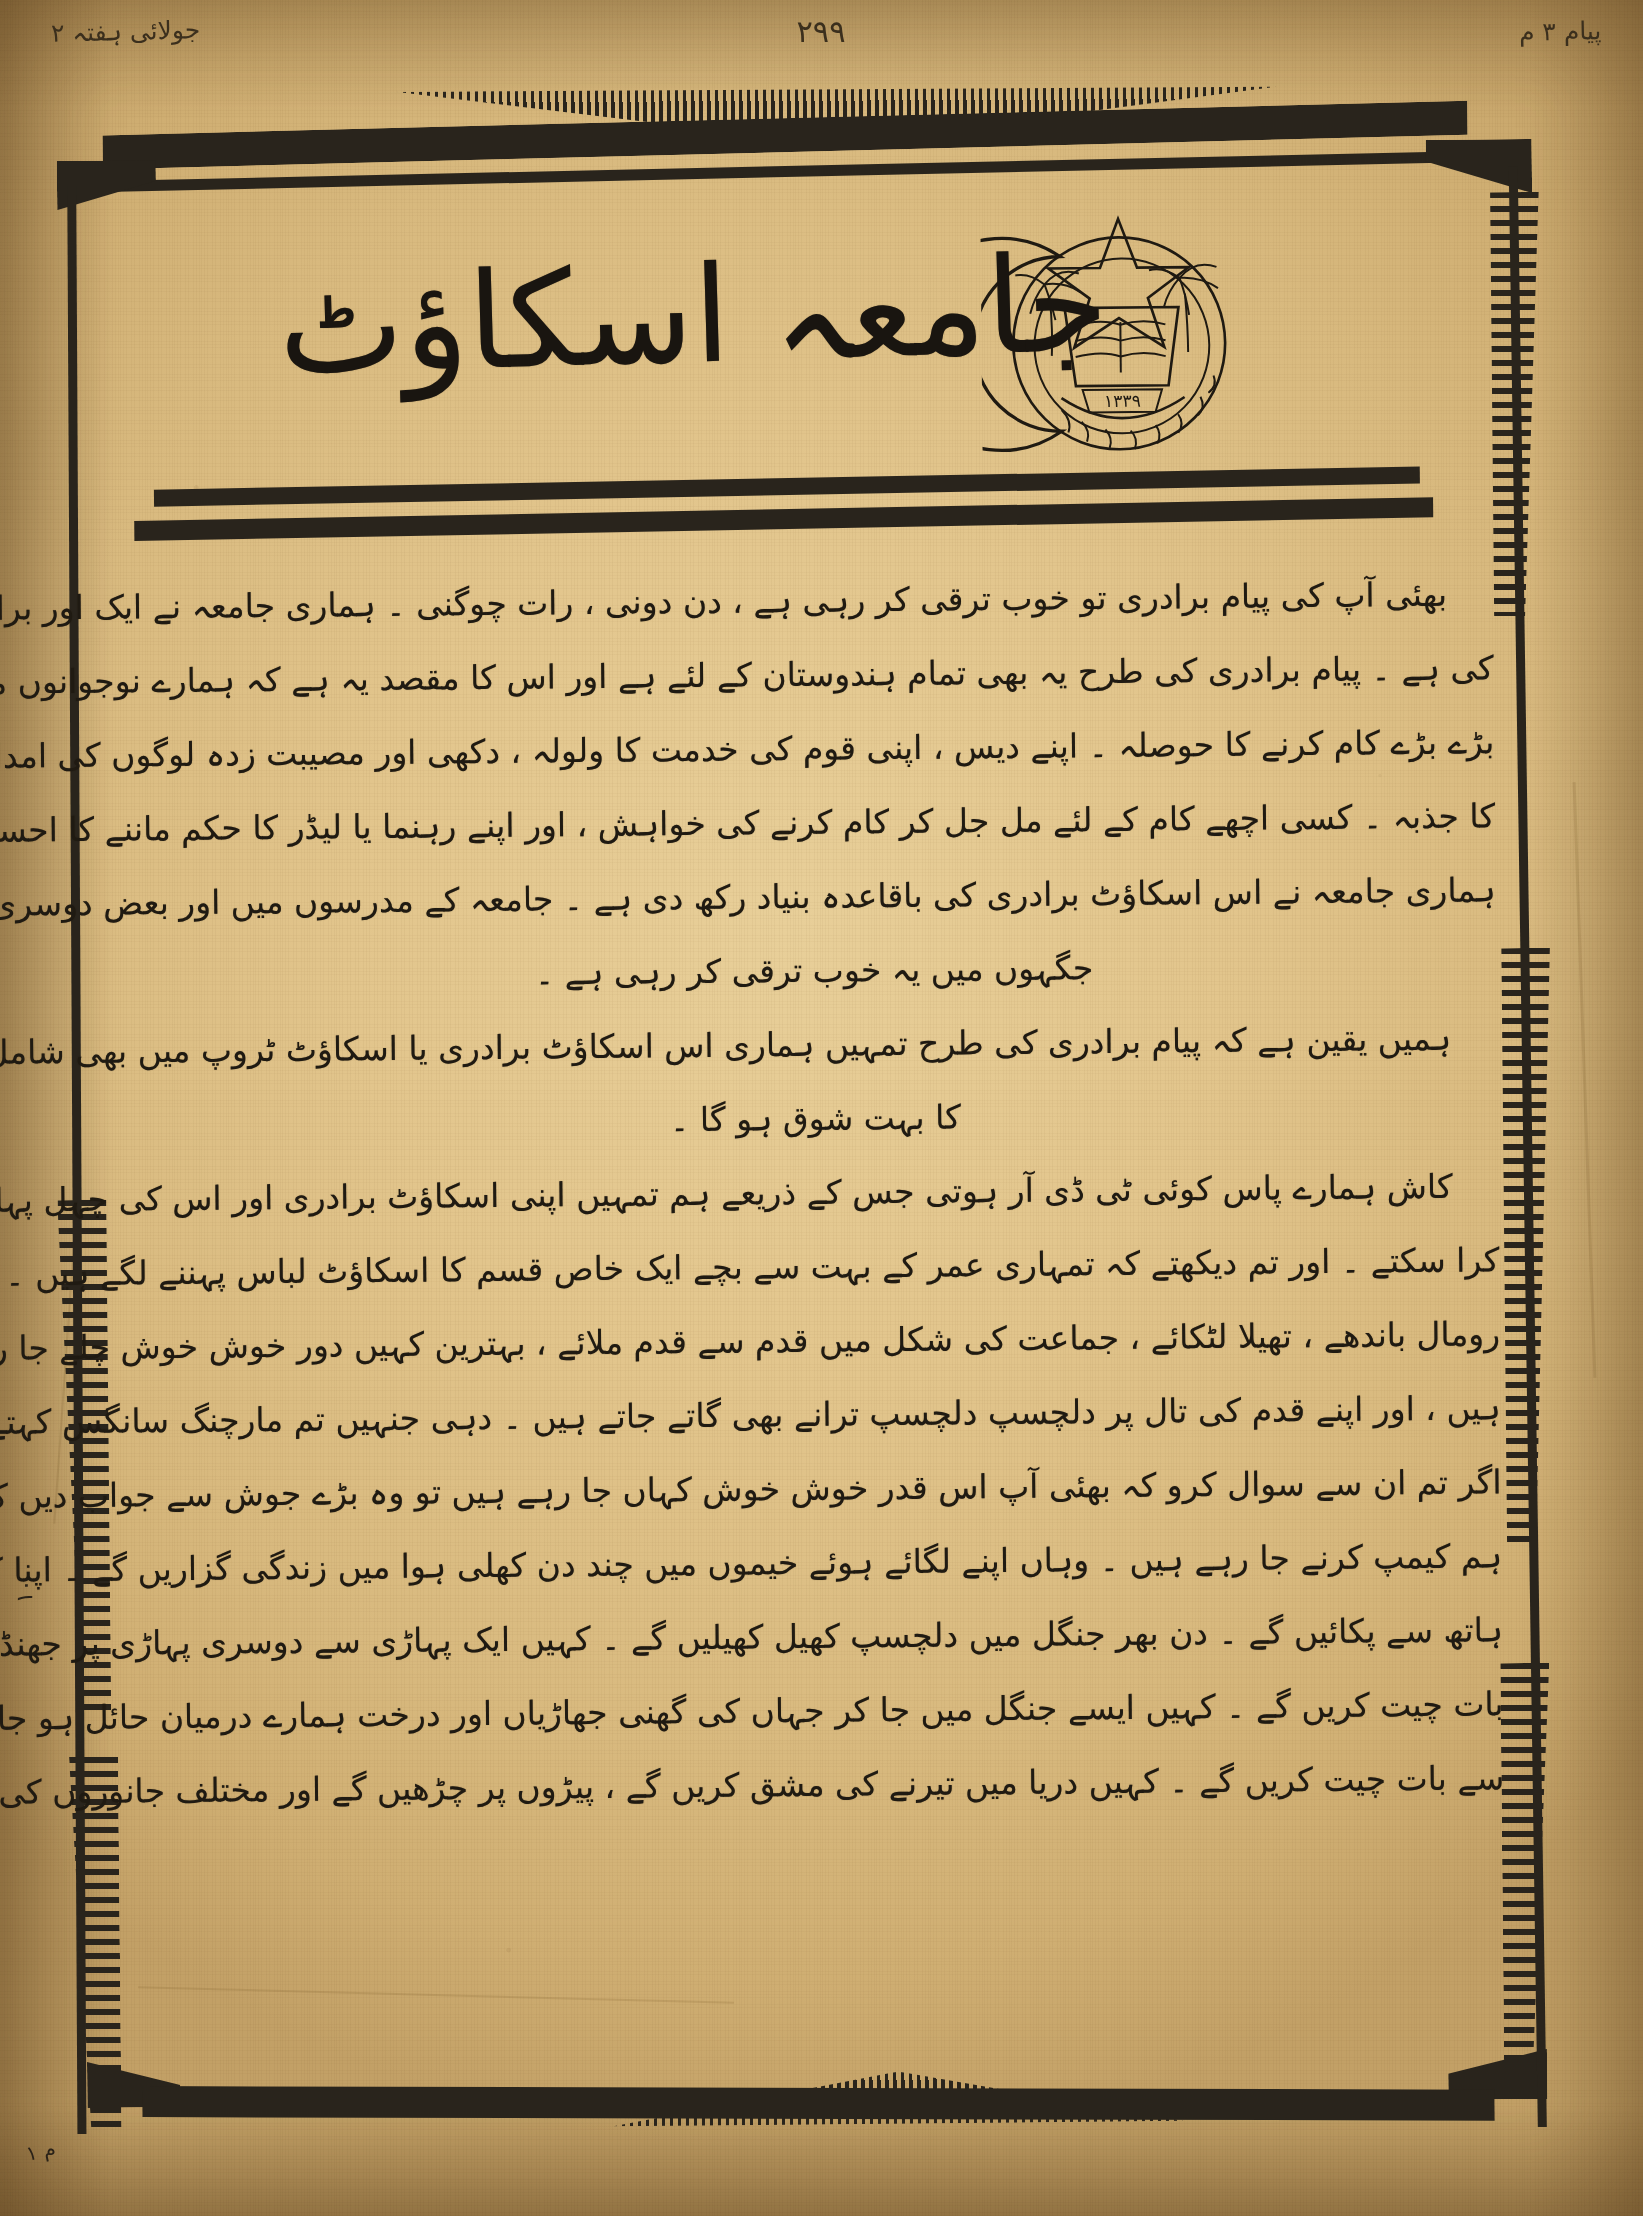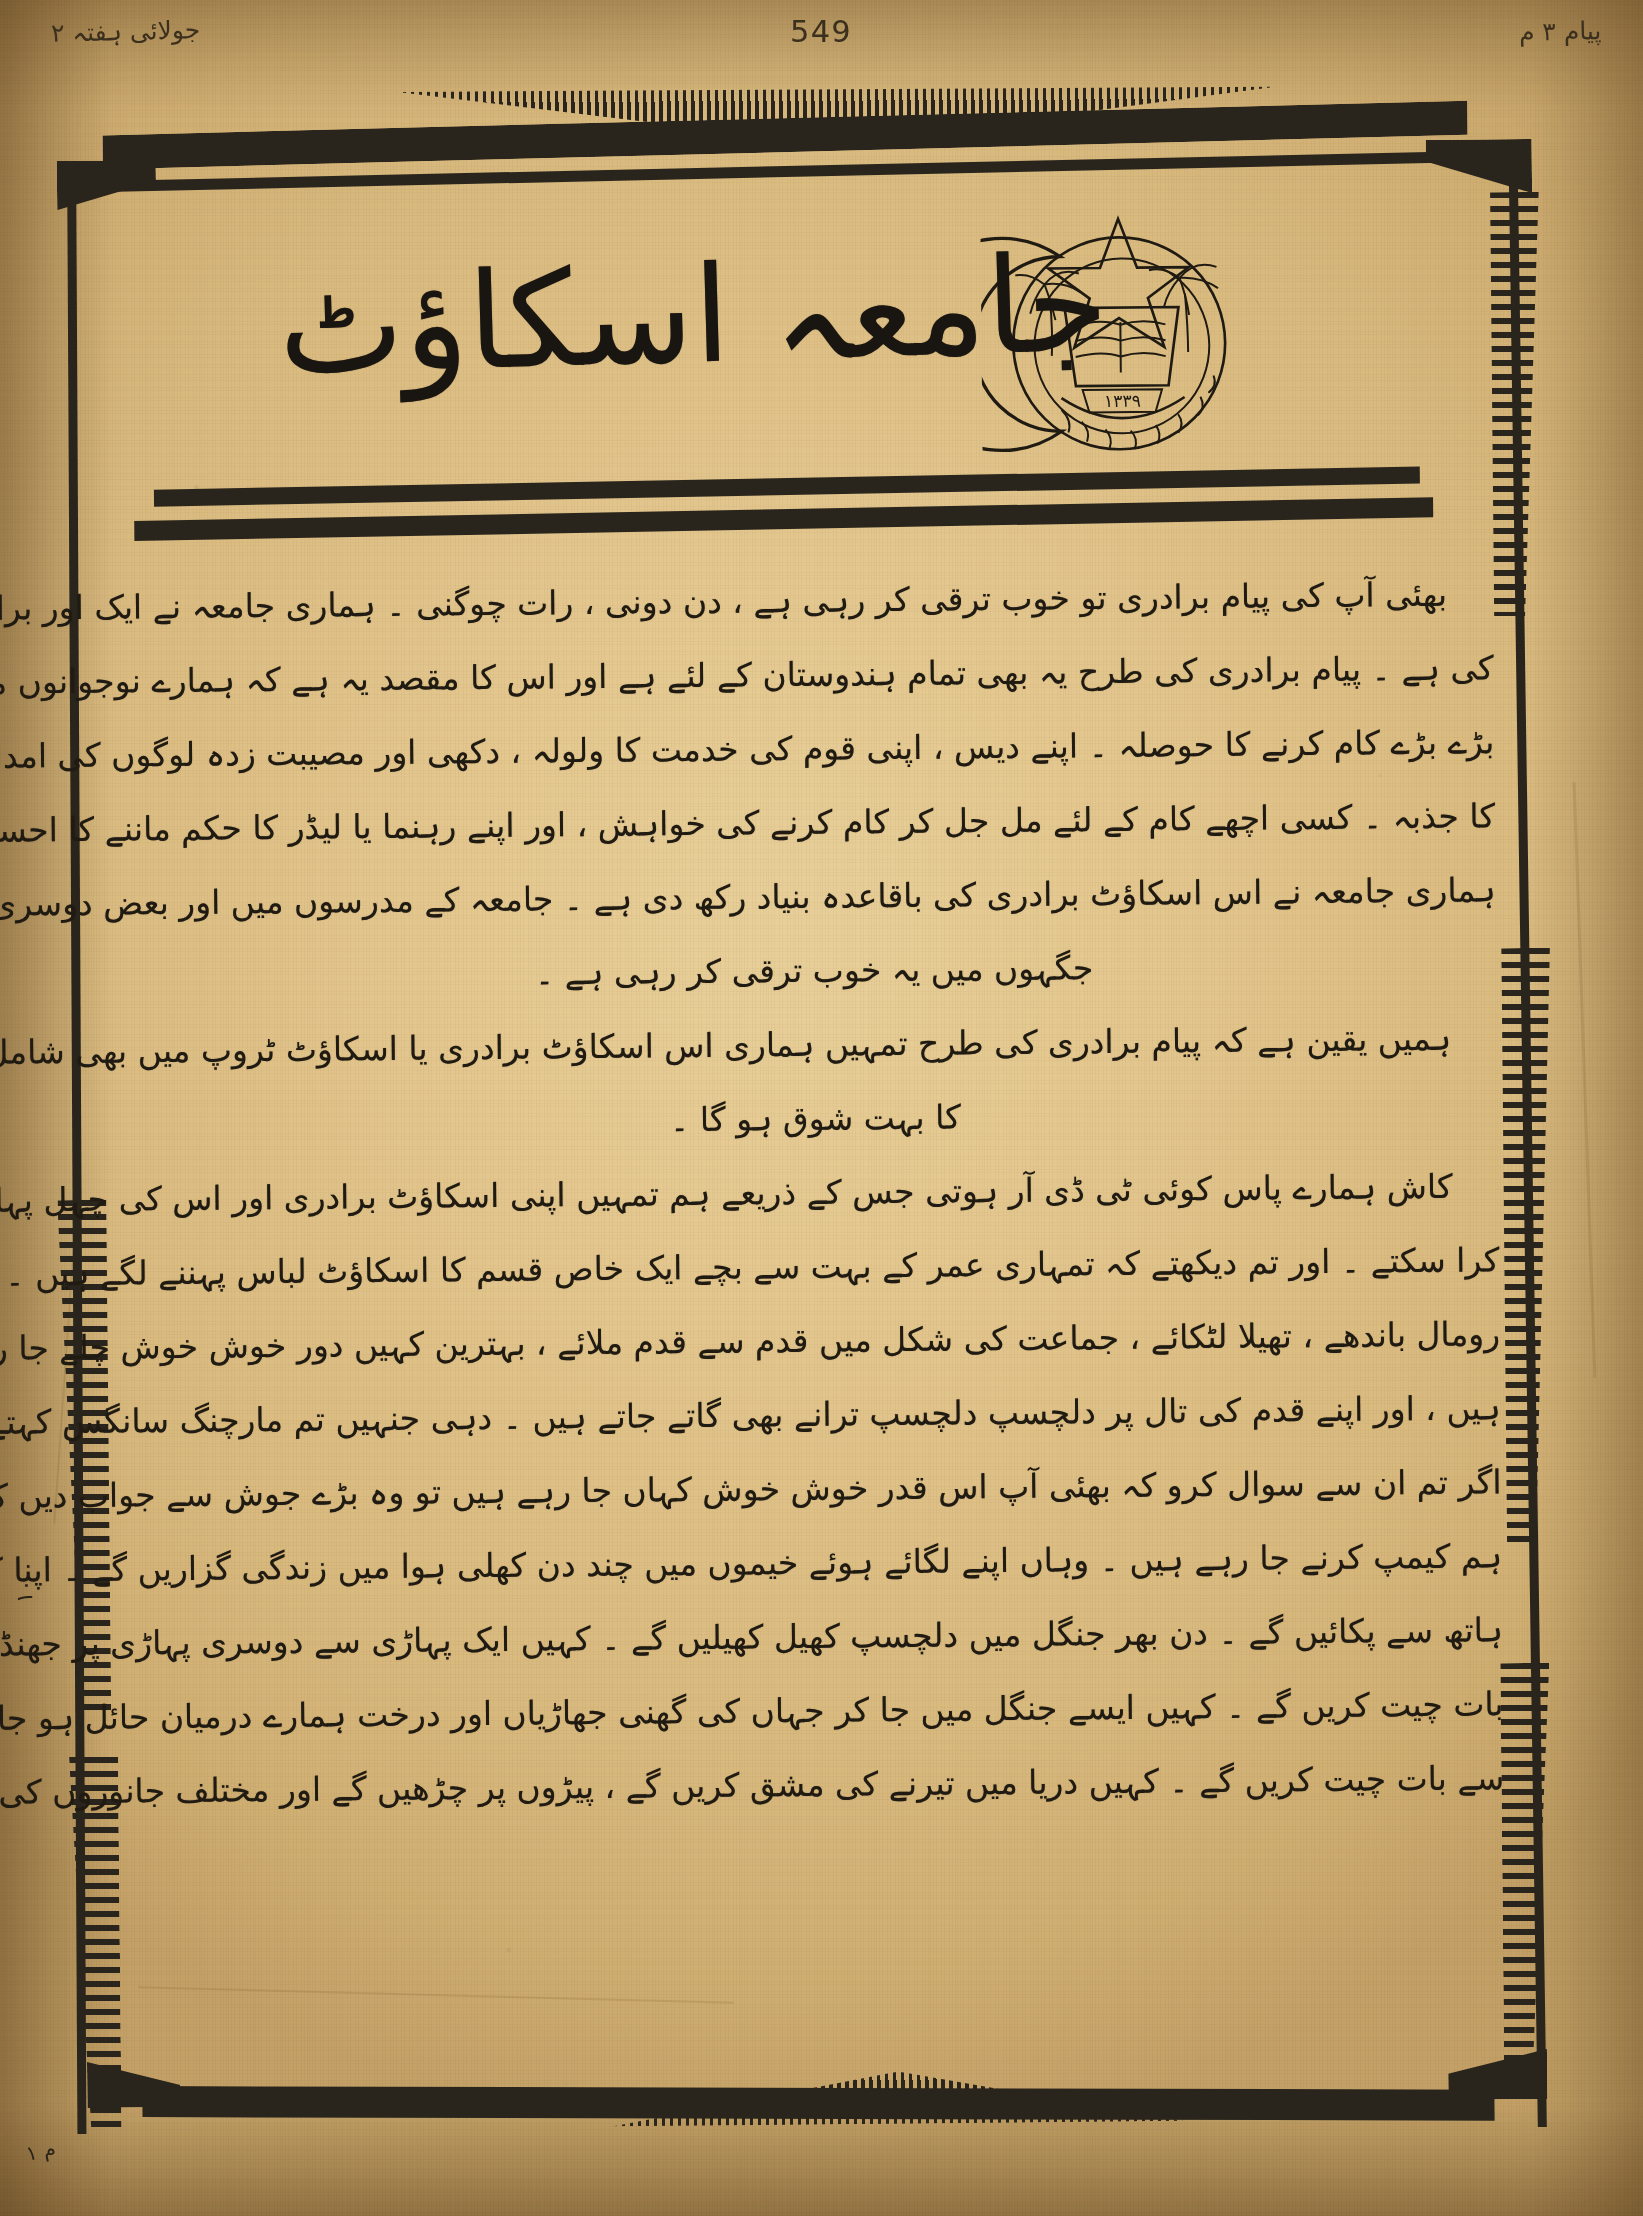--- a/index.html
+++ b/index.html
@@ -126,21 +126,21 @@
   .crease.c1{left:64px;top:1246px;width:2px;height:278px;transform:rotate(4deg);}
   .crease.c2{left:1584px;top:782px;width:2.7px;height:596px;transform:rotate(-2deg);}
   .crease.c3{left:139px;top:1994px;width:596px;height:2px;transform:rotate(1.5deg);}
 </style>
 </head>
 <body>
 
 <div id="page">
 
   <div class="runhead left">جولائی ہفتہ ۲</div>
-  <div class="runhead center">549</div>
+  <div class="runhead center">۲۹۹</div>
   <div class="runhead right">پیام ۳ م</div>
 
   <div class="margin-note m1">۱۰</div>
   <div class="margin-note m2">م ۱</div>
 
   <div class="crease c1"></div>
   <div class="crease c2"></div>
   <div class="crease c3"></div>
 
   <div id="block">

